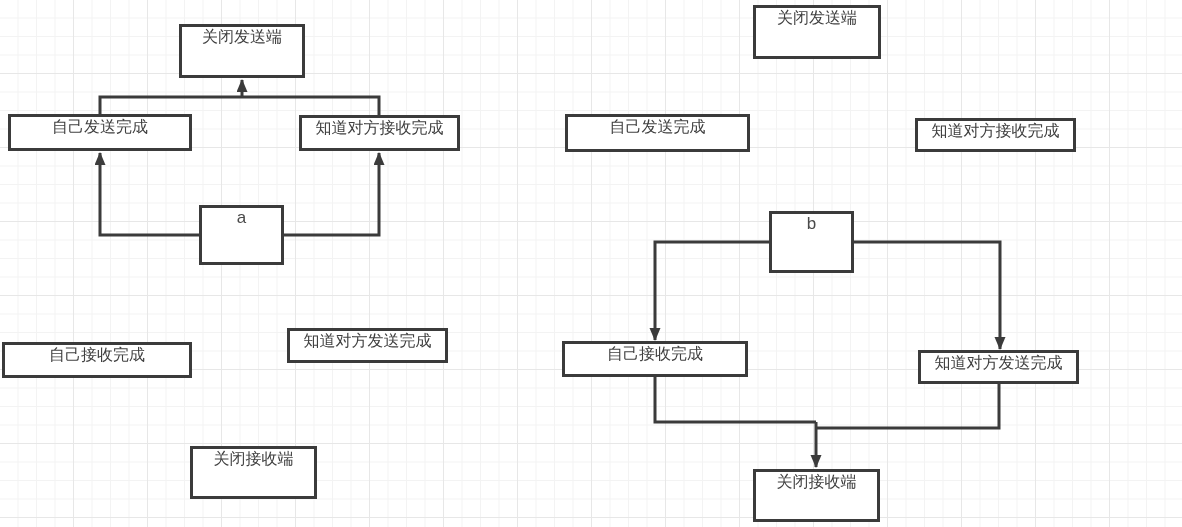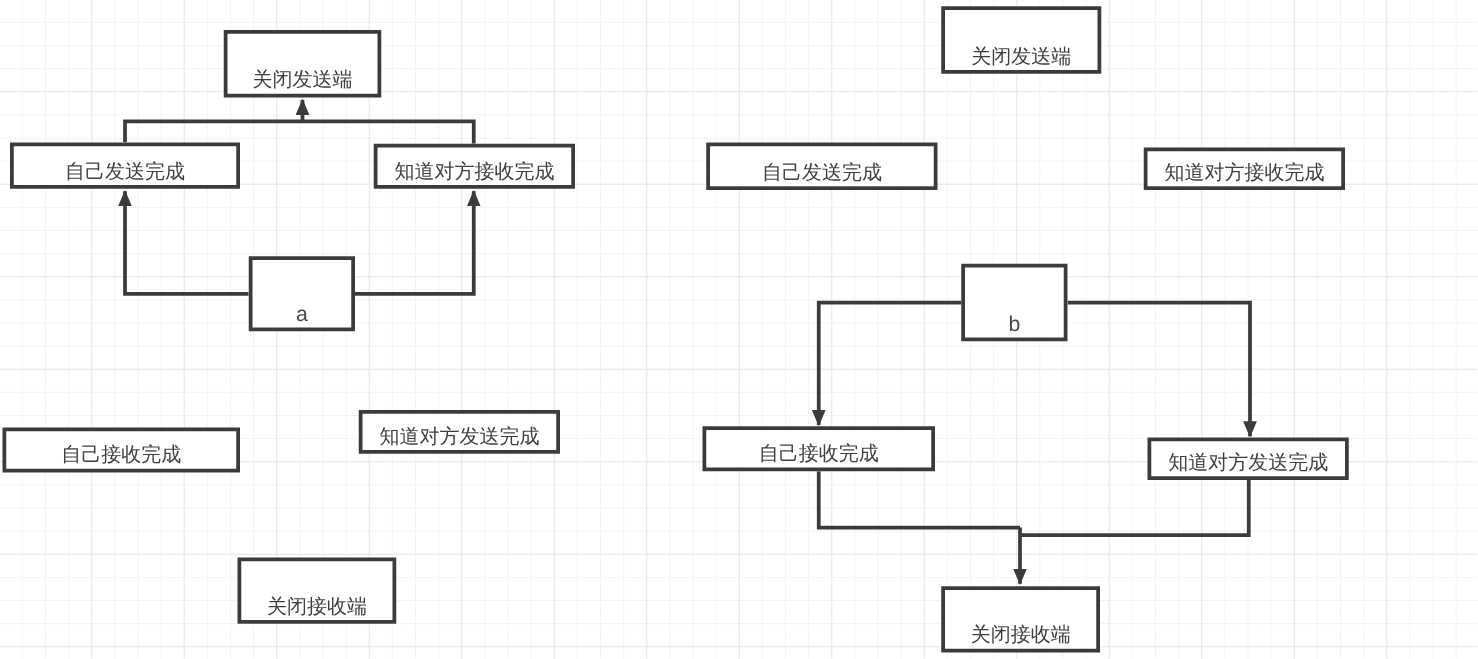--- a/index.html
+++ b/index.html
@@ -36,21 +36,21 @@
     stroke-width: 3;
     fill: none;
   }
   .node {
     position: absolute;
     z-index: 2;
     box-sizing: border-box;
     border: 3px solid #3b3b3b;
     background: #ffffff;
     display: flex;
-    align-items: flex-end;
+    align-items: flex-start;
     justify-content: center;
     font-size: 16px;
     color: #3f3f3f;
     white-space: nowrap;
   }
   .node.small-label {
     font-size: 17px;
     color: #4a4a4a;
   }
 </style>

